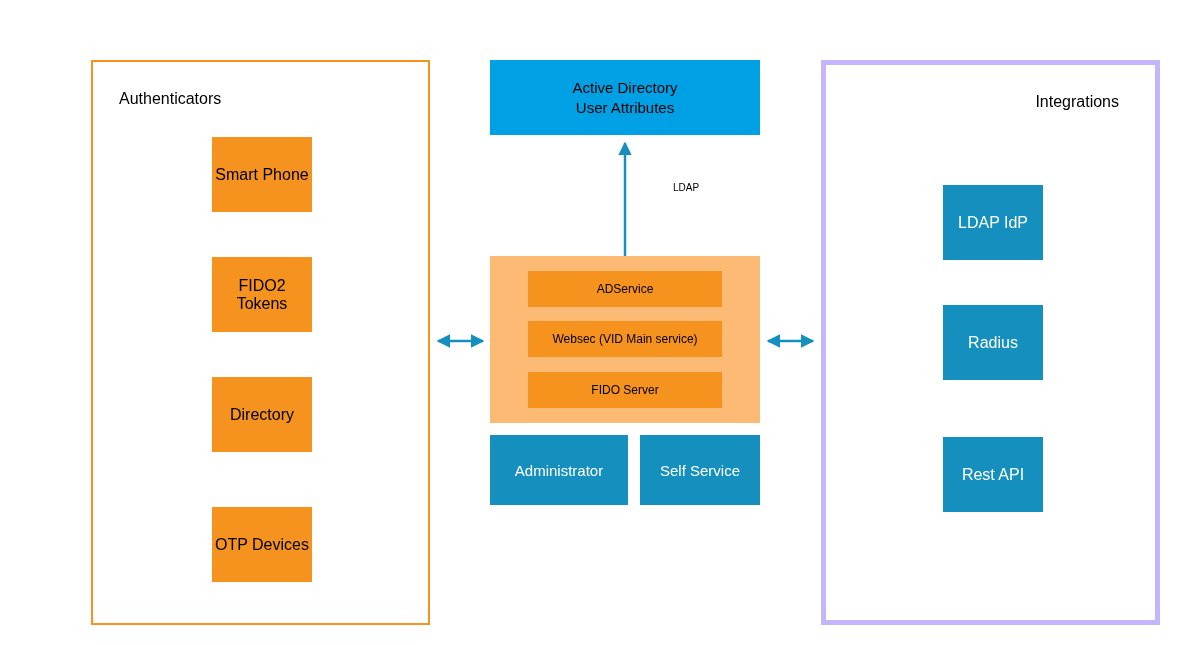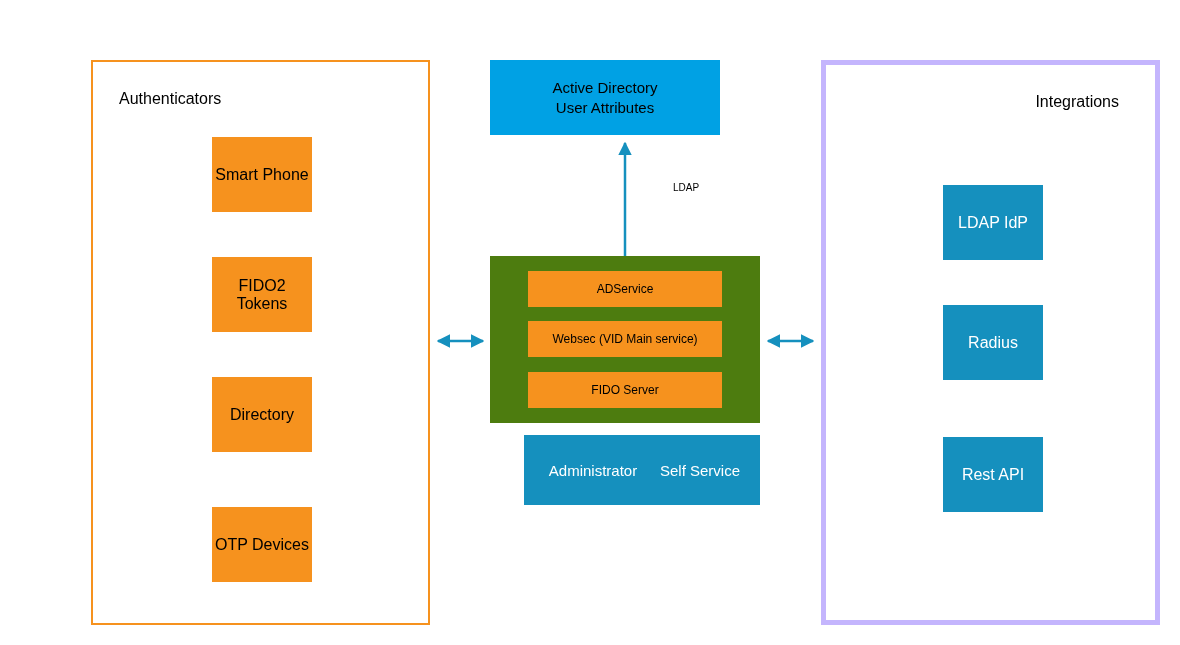--- a/index.html
+++ b/index.html
@@ -58,21 +58,21 @@
   .auth-3 { left: 119px; top: 445px; }
 
   
   .int-0 { left: 117px; top: 120px; }
   .int-1 { left: 117px; top: 240px; }
   .int-2 { left: 117px; top: 360px; margin-top: 12px; }
 
   
   .ad-box {
     left: 490px; top: 60px;
-    width: 230px; height: 75px;
+    width: 270px; height: 75px;
     background: #00A1E4;
     display: flex;
     flex-direction: column;
     align-items: center;
     justify-content: center;
     font-size: 15px;
     color: #000000;
     line-height: 20px;
     text-align: center;
   }
@@ -81,21 +81,21 @@
     left: 673px; top: 182px;
     font-size: 10px;
     color: #000000;
     text-align: center;
   }
 
   
   .service-box {
     left: 490px; top: 256px;
     width: 270px; height: 167px;
-    background: #4d7c0f;
+    background: #fdba74;
   }
   .service-bar {
     position: absolute;
     left: 38px;
     width: 194px; height: 36px;
     background: #F6921E;
     display: flex;
     align-items: center;
     justify-content: center;
     font-size: 12px;
@@ -110,21 +110,21 @@
   .portal {
     top: 435px;
     height: 70px;
     background: #1590BE;
     display: flex;
     align-items: center;
     justify-content: center;
     color: #ffffff;
     font-size: 15px;
   }
-  .portal.admin { left: 490px; width: 138px; margin-left: 34px; }
+  .portal.admin { left: 490px; width: 138px; }
   .portal.self  { left: 640px; width: 120px; }
 
   .arrow-layer {
     position: absolute;
     left: 0; top: 0;
     width: 1180px; height: 645px;
     pointer-events: none;
   }
 </style>
 </head>

